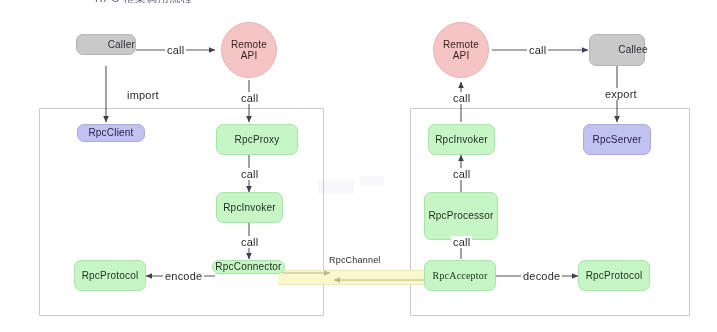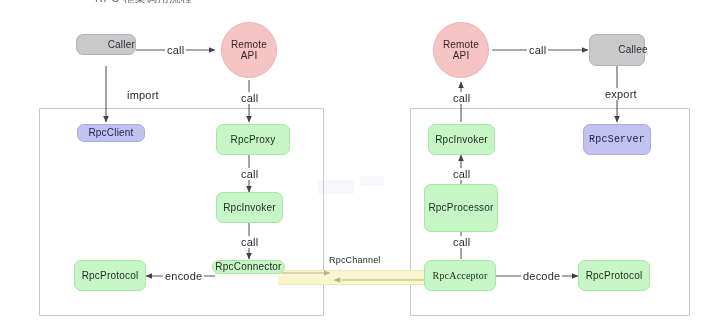--- a/index.html
+++ b/index.html
@@ -185,53 +185,53 @@
   </div>
 
   <div class="node gray" style="left:589px; top:34px; width:56px; height:32px;padding-left:32px;">
     <span>Callee</span>
   </div>
 
   <div class="node purple" style="left:77px; top:124px; width:68px; height:18px;">
     <span>RpcClient</span>
   </div>
 
-  <div class="node green" style="left:216px; top:124px; width:74px; height:31px;">
+  <div class="node green" style="left:216px; top:124px; width:82px; height:31px;">
     <span>RpcProxy</span>
   </div>
 
   <div class="node green" style="left:216px; top:192px; width:67px; height:31px;">
     <span>RpcInvoker</span>
   </div>
 
   <div class="node green" style="left:212px; top:260px; width:73px; height:14px;">
     <span>RpcConnector</span>
   </div>
 
   <div class="node green" style="left:74px; top:260px; width:72px; height:31px;">
     <span>RpcProtocol</span>
   </div>
 
   <div class="node green" style="left:428px; top:124px; width:67px; height:31px;">
     <span>RpcInvoker</span>
   </div>
 
-  <div class="node green" style="left:424px; top:184px; width:74px; height:48px;text-align:center;">
+  <div class="node green" style="left:424px; top:192px; width:74px; height:48px;text-align:center;">
     <span>RpcProcessor</span>
   </div>
 
   <div class="node green" style="left:424px; top:260px; width:72px; height:31px;font-family:Liberation Serif, serif;">
     <span>RpcAcceptor</span>
   </div>
 
   <div class="node green" style="left:578px; top:260px; width:72px; height:31px;">
     <span>RpcProtocol</span>
   </div>
 
-  <div class="node purple" style="left:583px; top:124px; width:68px; height:31px;font-family:Liberation Mono, monospace;">
+  <div class="node purple" style="left:583px; top:124px; width:68px; height:31px;">
     <span>RpcServer</span>
   </div>
 
   <div class="edge-label" style="left:165px; top:44px;">call</div>
   <div class="edge-label" style="left:89px; top:89px;margin-left:36px;">import</div>
   <div class="edge-label" style="left:239px; top:92px;">call</div>
   <div class="edge-label" style="left:239px; top:168px;">call</div>
   <div class="edge-label" style="left:239px; top:236px;">call</div>
   <div class="edge-label" style="left:163px; top:270px;">encode</div>
 

